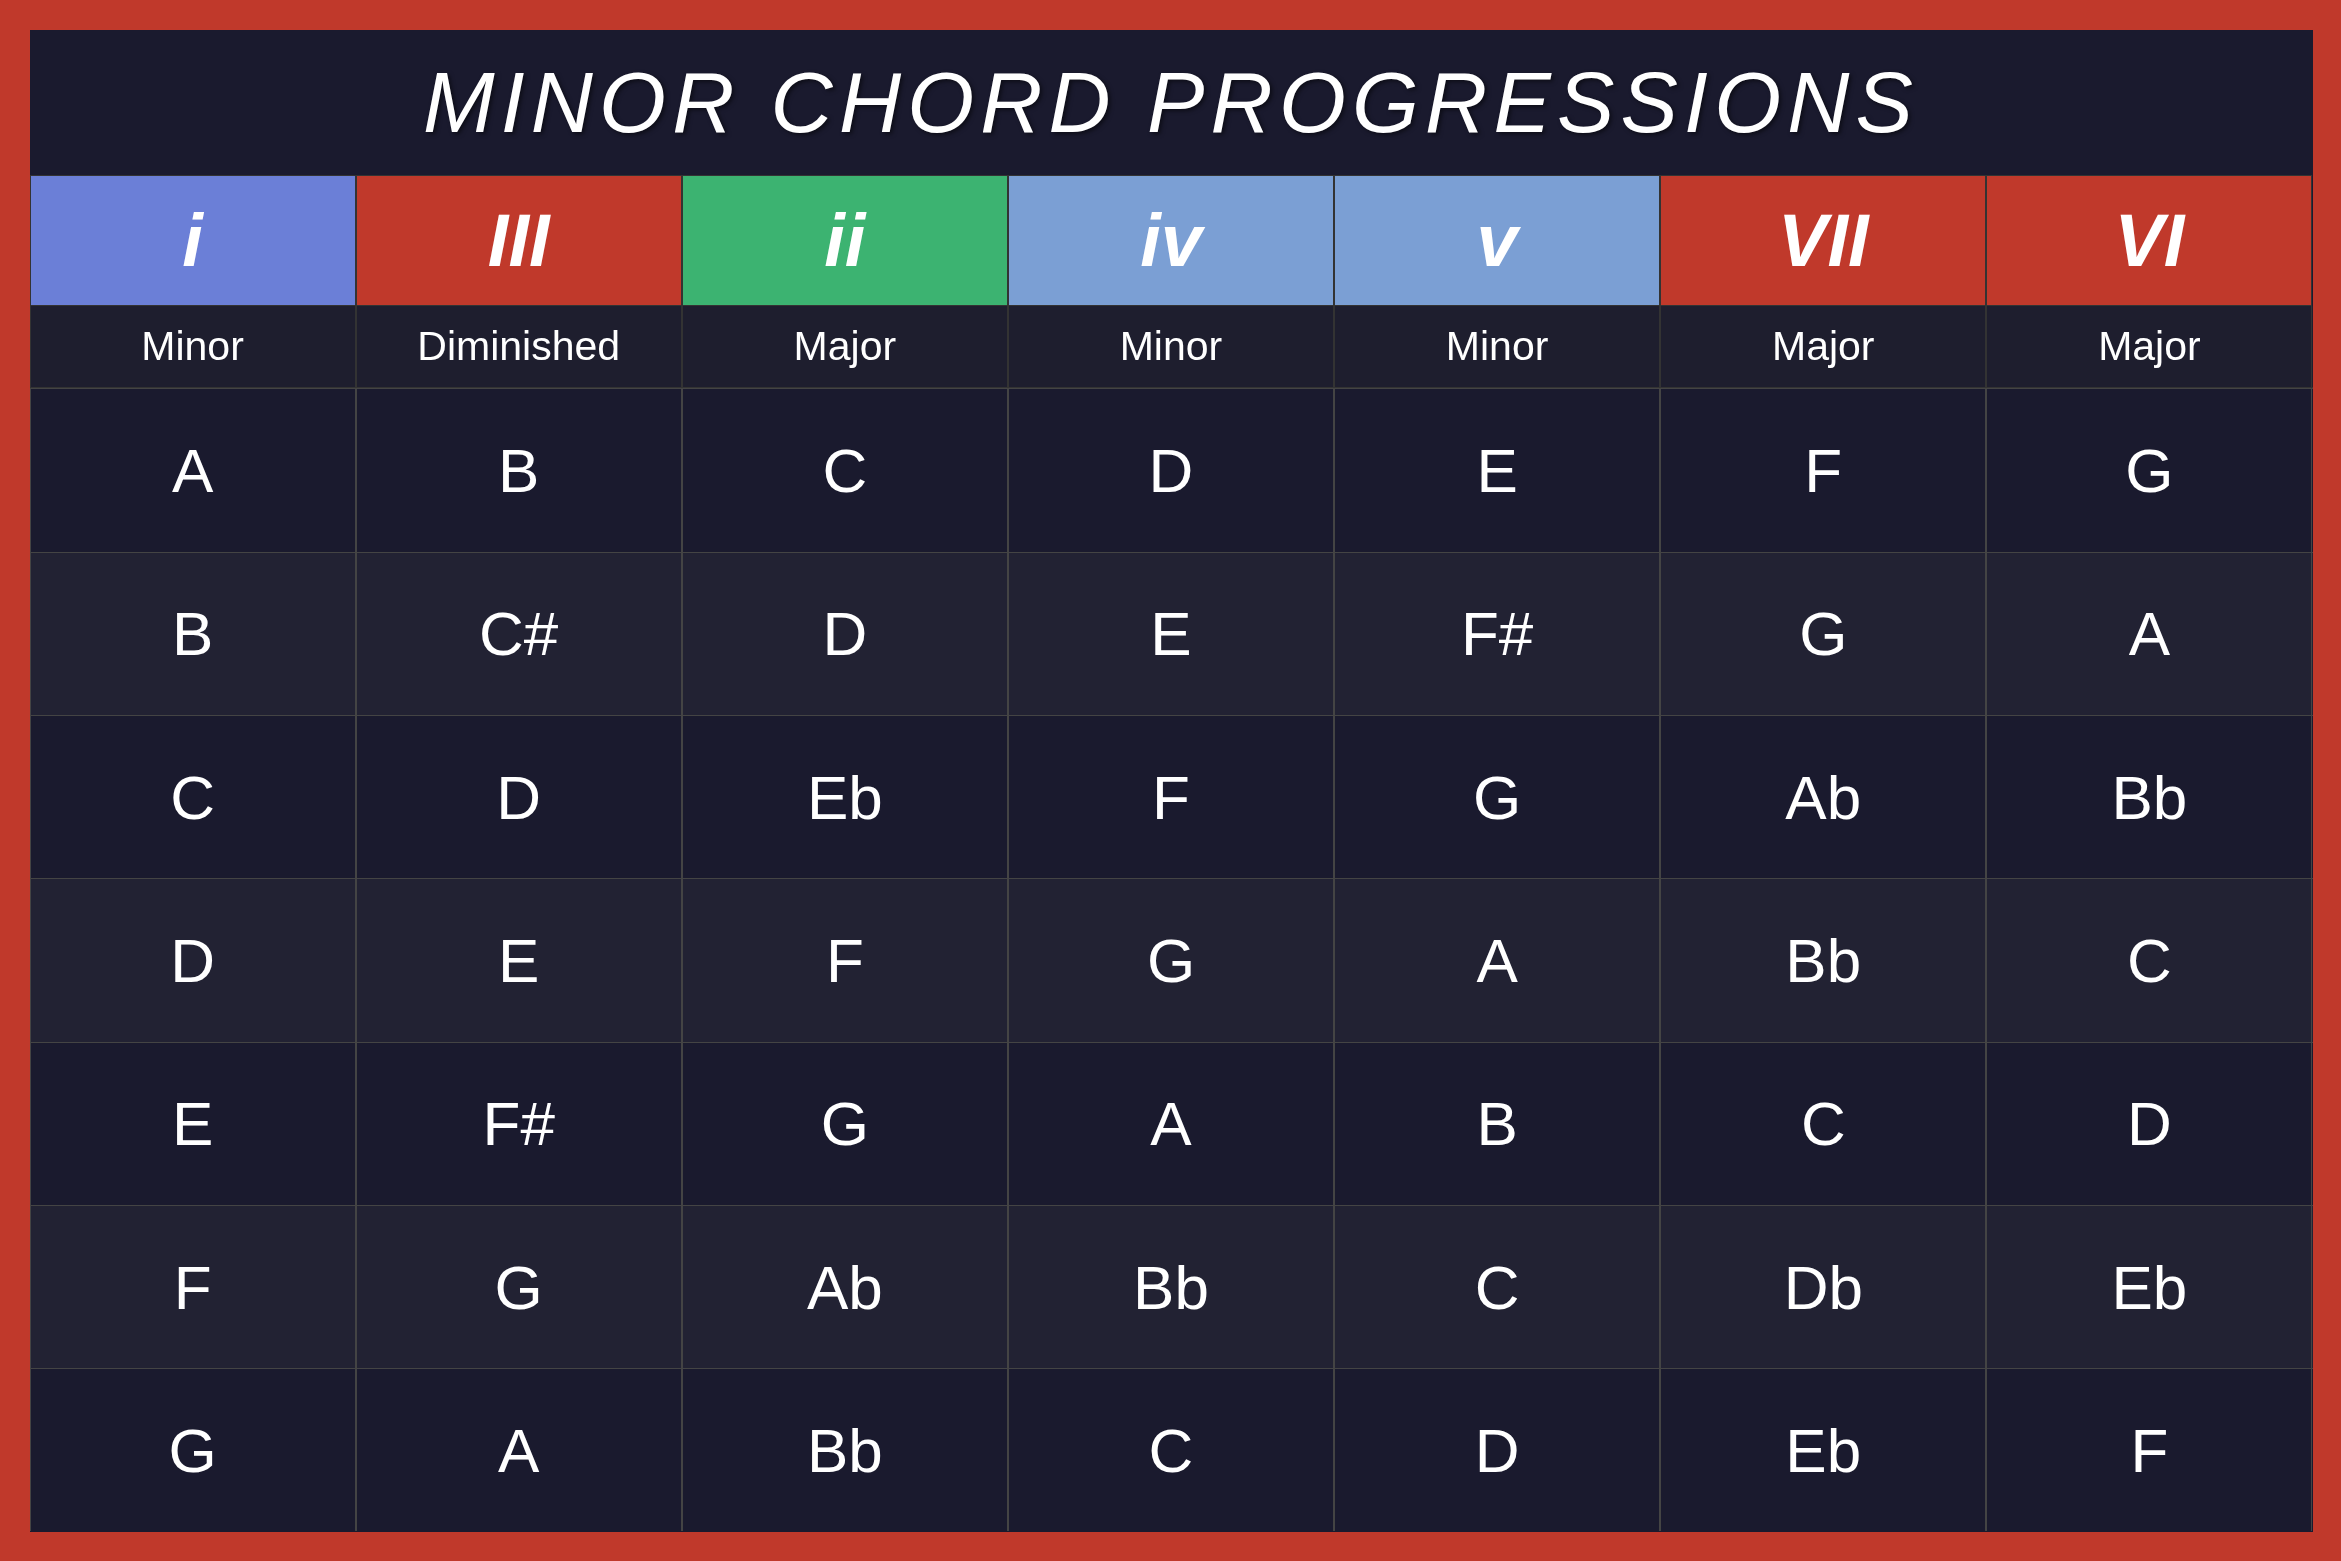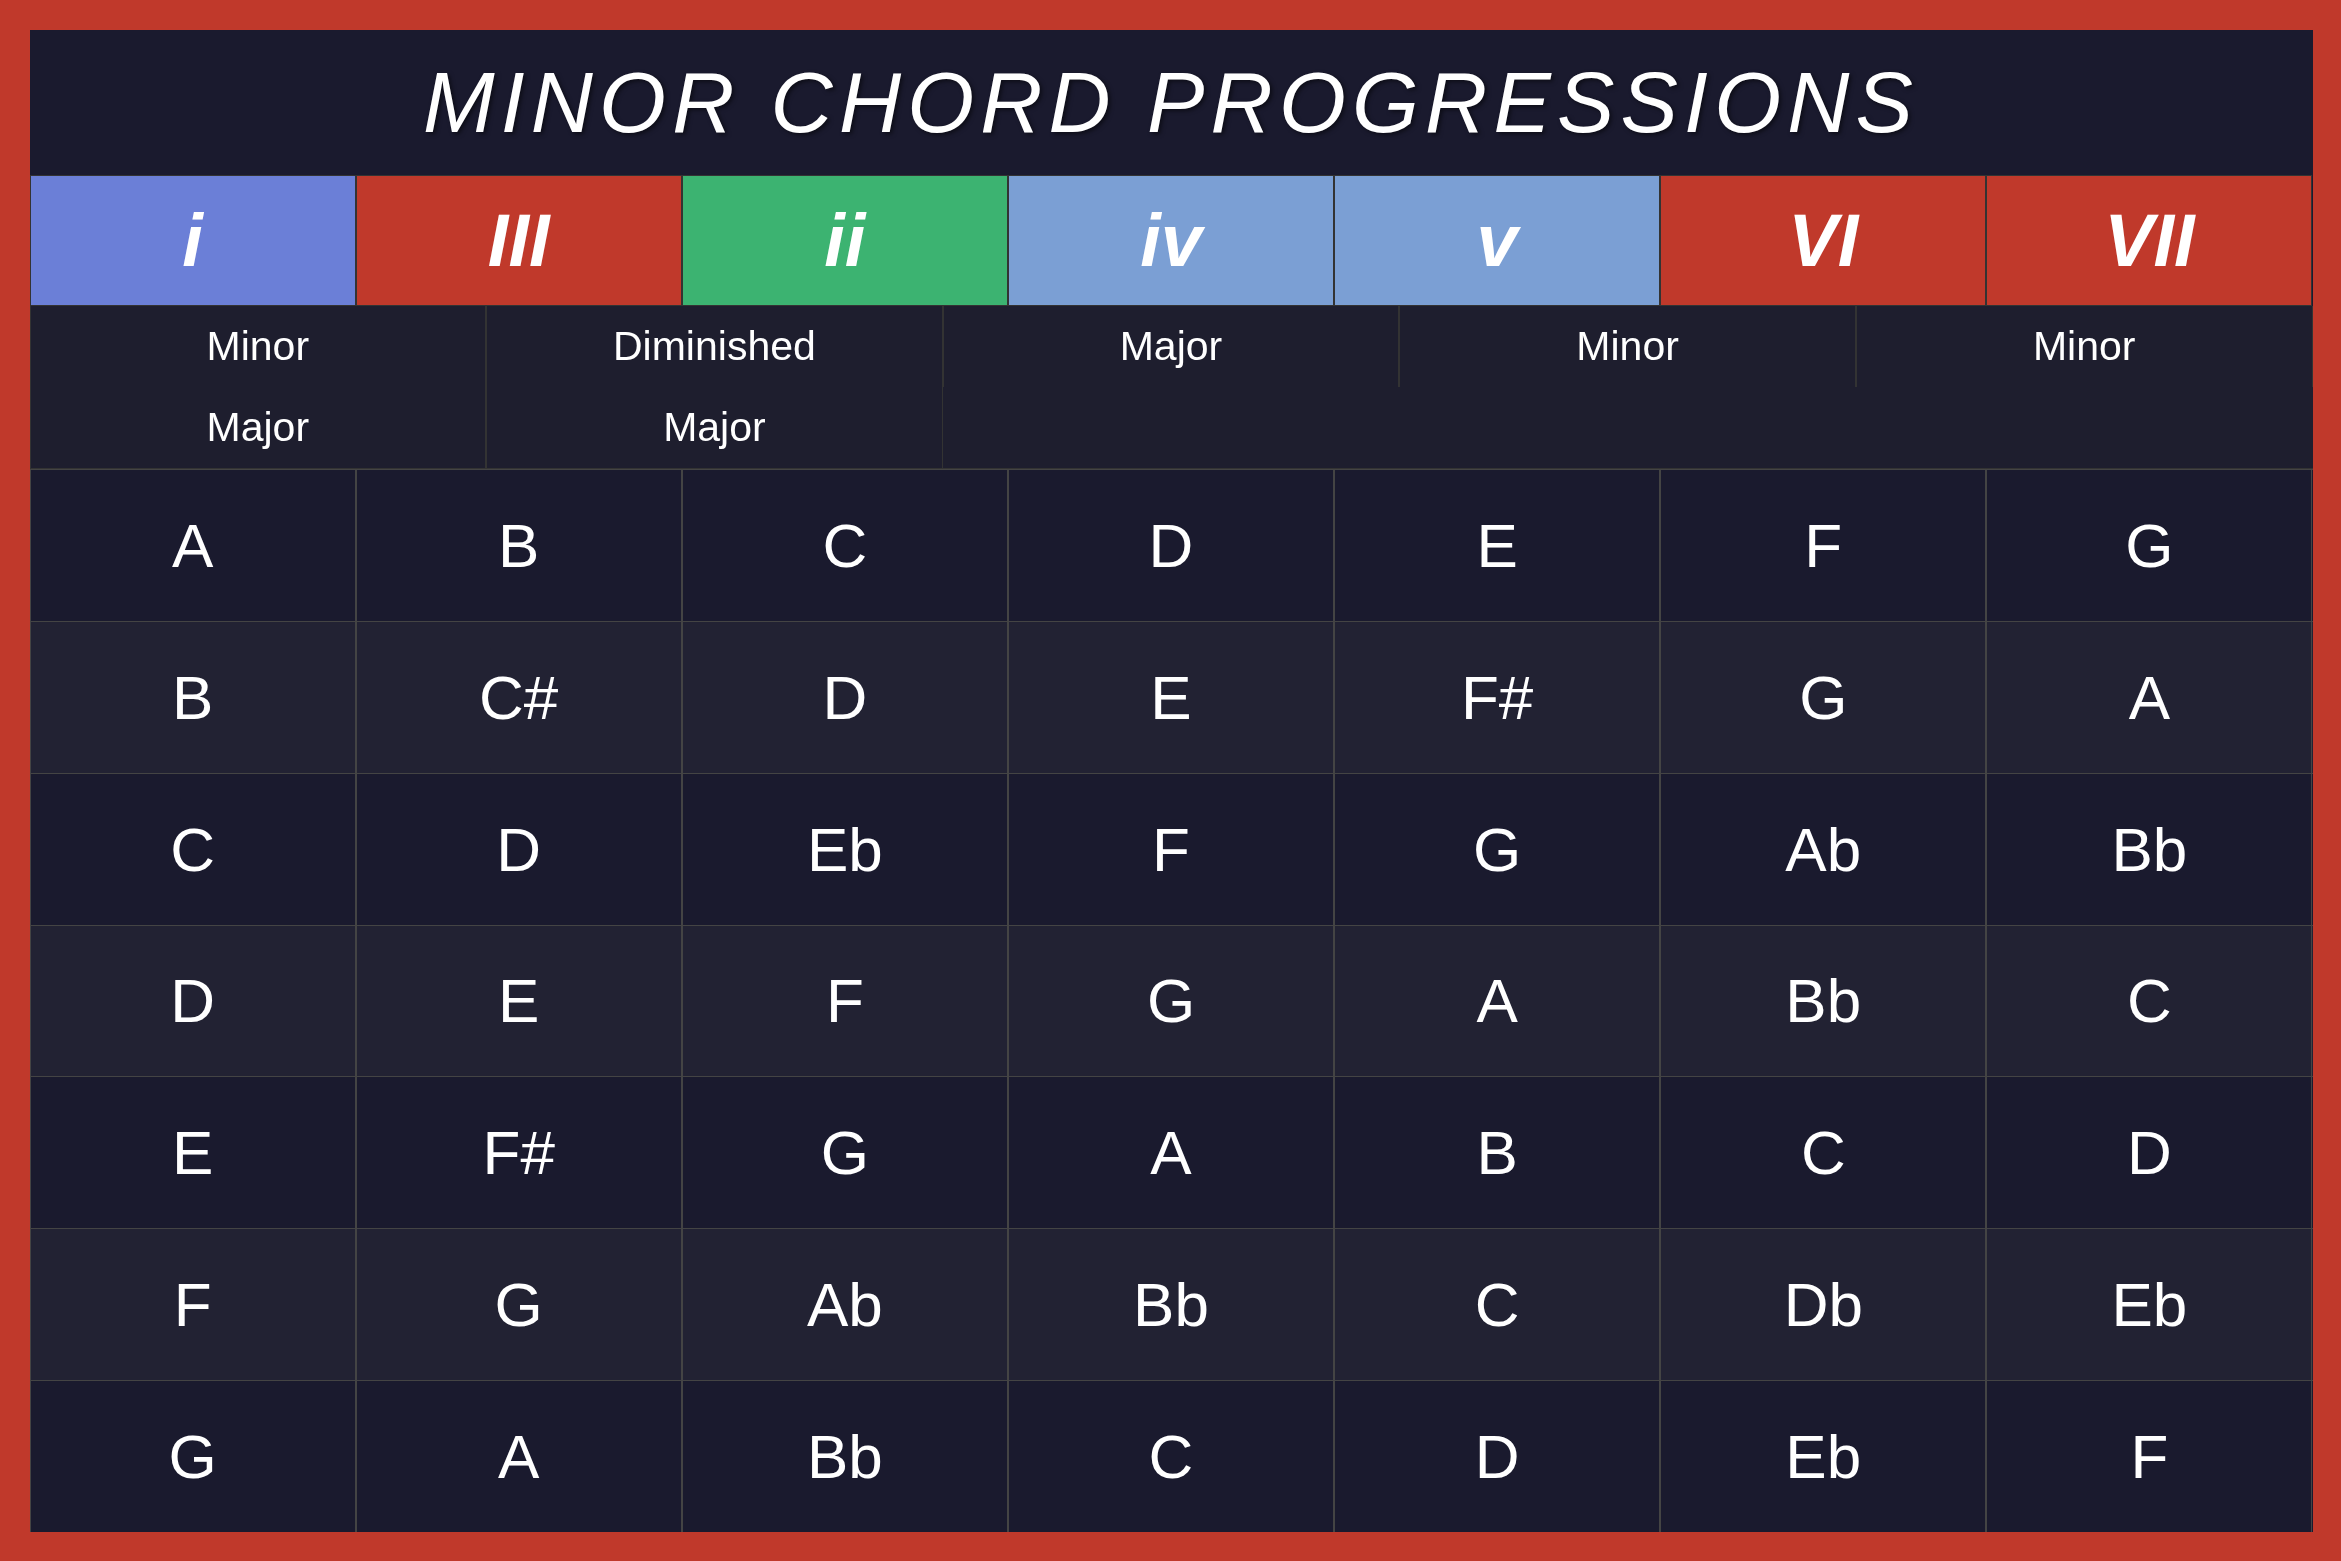--- a/index.html
+++ b/index.html
@@ -68,21 +68,21 @@
       border: 1.6px solid #333;
     }
 
     .col-header.blue { background: #6b7fd7; }
     .col-header.green { background: #3cb371; }
     .col-header.red { background: #c0392b; }
     .col-header.light-blue { background: #7b9fd4; }
 
     .chord-type-row {
       display: grid;
-      grid-template-columns: repeat(5, 1fr);
+      grid-template-columns: repeat(7, 1fr);
       background: #1e1e2e;
       flex-shrink: 0;
       border-bottom: 1.6px solid #333;
     }
 
     .chord-type-cell {
       padding: 17px 7.8px;
       text-align: center;
       font-size: 41px;
       color: white;
@@ -129,22 +129,22 @@
   <div class="header">
     <span class="header-title">MINOR CHORD PROGRESSIONS</span>
   </div>
   <div class="table-container">
     <div class="col-headers">
     <div class="col-header blue">i</div>
         <div class="col-header red">III</div>
         <div class="col-header green">ii</div>
         <div class="col-header light-blue">iv</div>
         <div class="col-header light-blue">v</div>
+        <div class="col-header red">VII</div>
         <div class="col-header red">VI</div>
-        <div class="col-header red">VII</div>
       </div>
     <div class="chord-type-row">
     <div class="chord-type-cell">Minor</div>
         <div class="chord-type-cell">Diminished</div>
         <div class="chord-type-cell">Major</div>
         <div class="chord-type-cell">Minor</div>
         <div class="chord-type-cell">Minor</div>
         <div class="chord-type-cell">Major</div>
         <div class="chord-type-cell">Major</div>
       </div>

